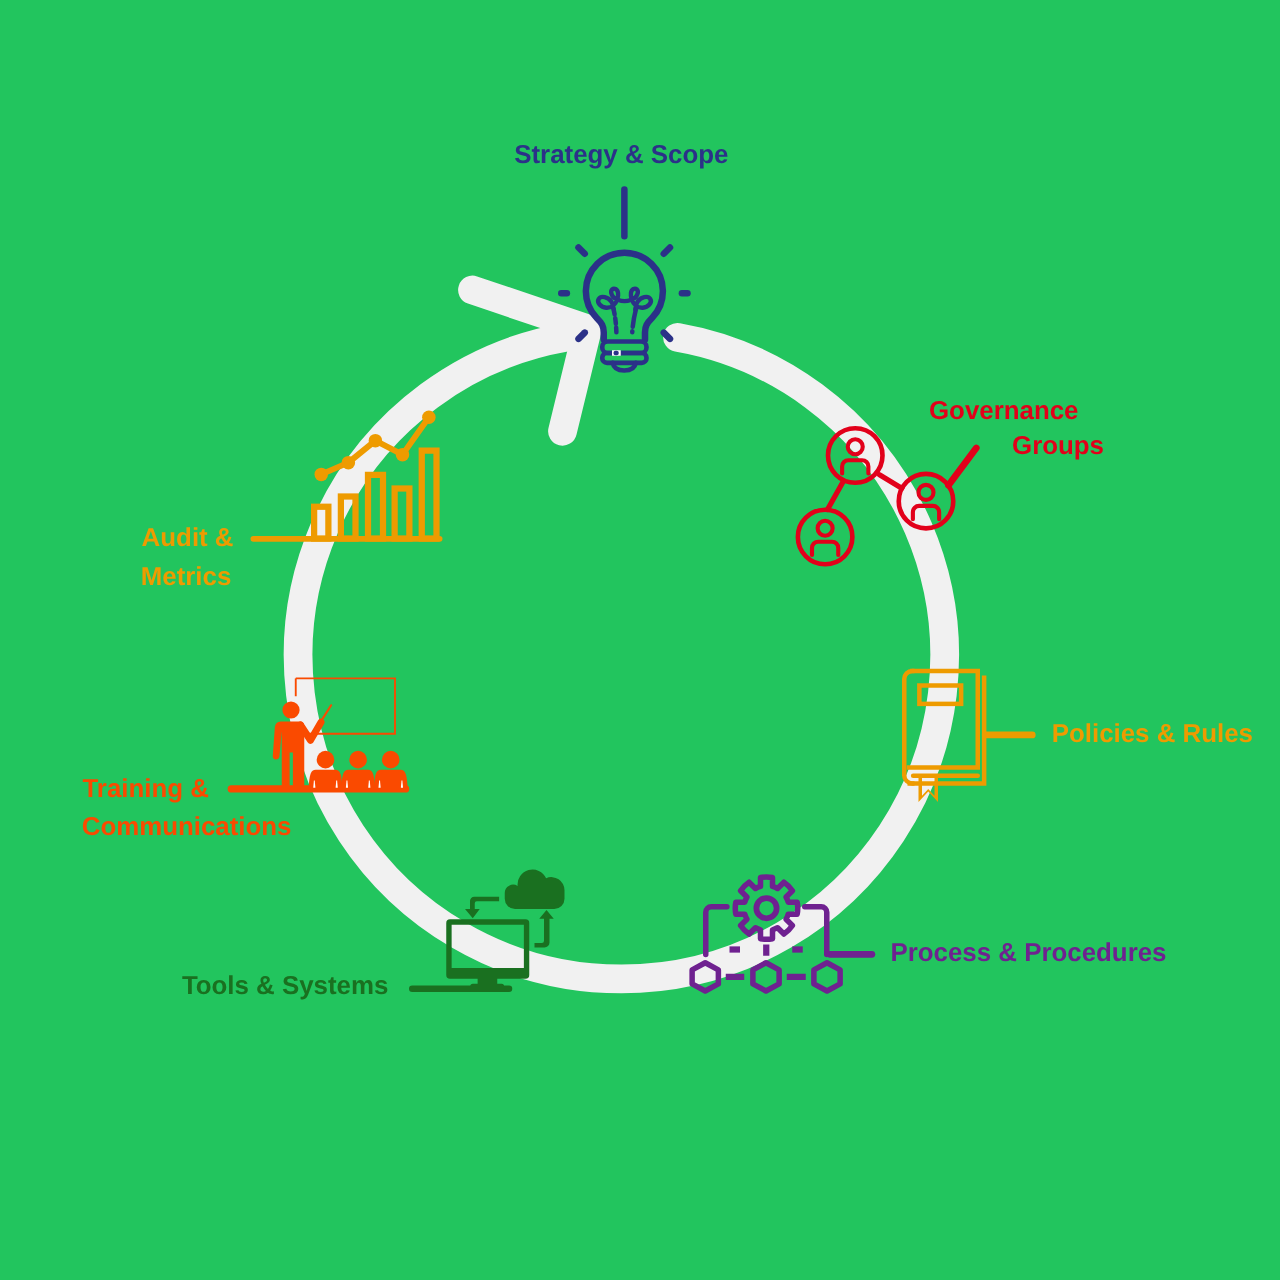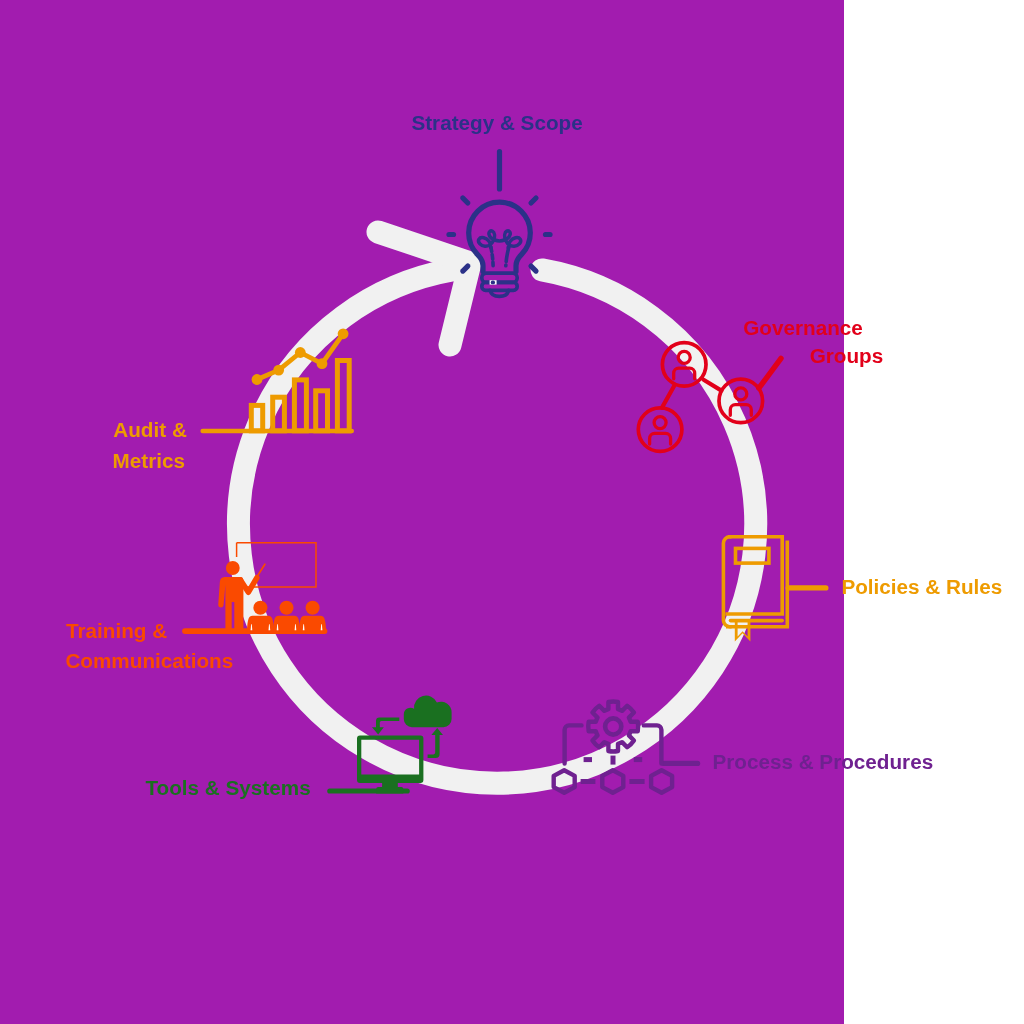--- a/index.html
+++ b/index.html
@@ -1,19 +1,19 @@
 <!DOCTYPE html>
 <html><head>
 <meta charset="utf-8">
 <title>Governance Framework Cycle</title>
 <style>
   html,body{margin:0;padding:0;background:#ffffff;}
   body{width:1024px;height:1024px;overflow:hidden;
        font-family:"Liberation Sans","DejaVu Sans",sans-serif;}
-  .stage{position:relative;width:844px;height:1024px;background:#a21caf;}
+  .stage{position:relative;width:1024px;height:1024px;background:#22c55e;}
   svg.diagram{position:absolute;left:0;top:0;width:1024px;height:1024px;display:block;}
   text.lbl{font-family:"Liberation Sans","DejaVu Sans",sans-serif;
            font-weight:bold;font-size:20.7px;}
 </style>
 </head>
 <body>
 
 <div class="stage">
 <svg class="diagram" viewBox="0 0 1024 1024">
 

